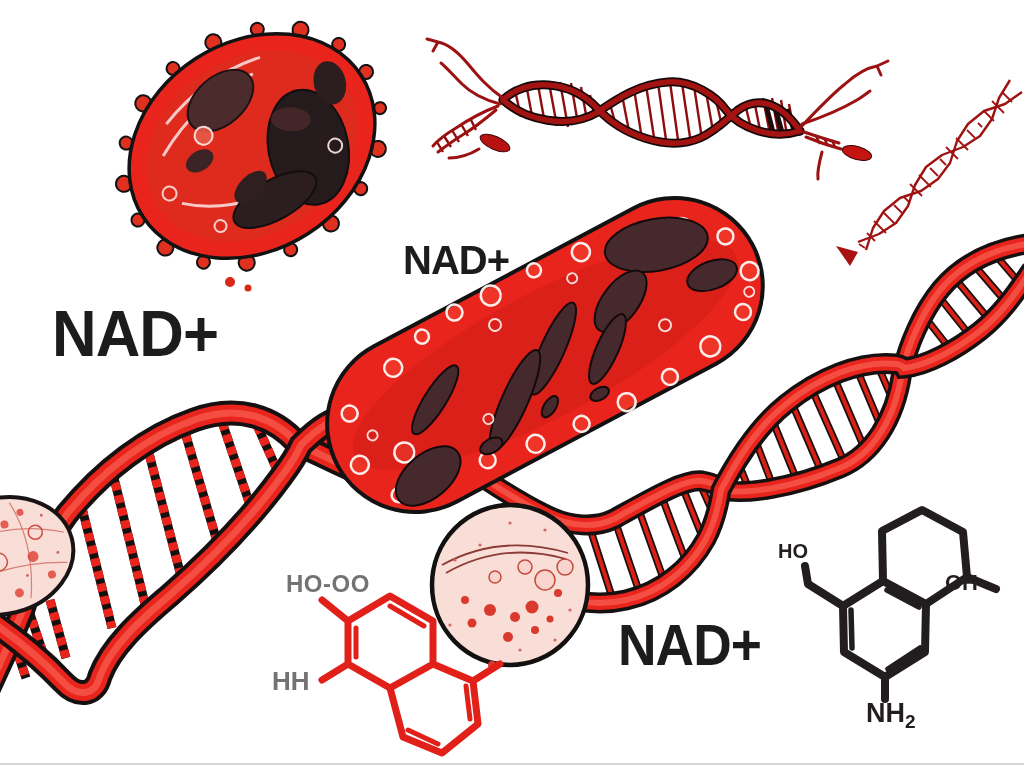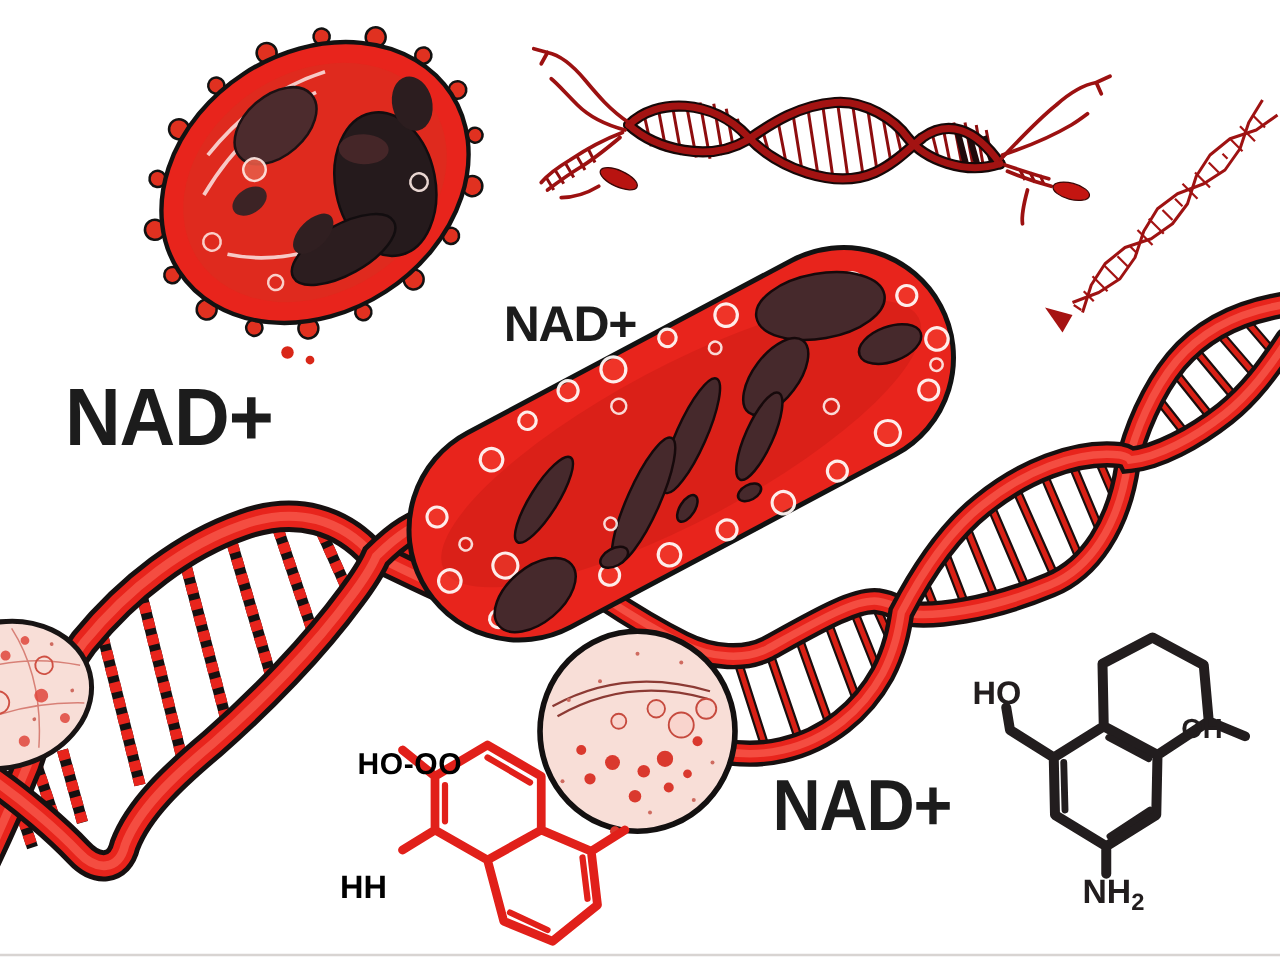--- a/index.html
+++ b/index.html
@@ -4,25 +4,25 @@
 <style>
   html,body{margin:0;padding:0;background:#ffffff;}
   #stage{position:relative;width:1024px;height:767px;overflow:hidden;background:#ffffff;
          font-family:"Liberation Sans", sans-serif;}
   #art{position:absolute;left:0;top:0;}
   .label{position:absolute;line-height:1;white-space:nowrap;transform-origin:left top;}
   .nad{font-weight:bold;color:#1c1c1c;letter-spacing:-1px;}
   #nad-left{left:52px;top:301px;font-size:65px;transform:scaleX(.95);}
   #nad-top{left:403px;top:240px;font-size:40px;}
   #nad-bottom{left:618px;top:616px;font-size:58px;transform:scaleX(.92);}
-  .redlab{font-weight:bold;color:#000000;margin-top:28px;}
+  .redlab{font-weight:bold;color:#737373;}
   #hooo{left:286px;top:572px;font-size:24px;letter-spacing:.5px;}
   #hh{left:272px;top:668px;font-size:26px;}
   .blklab{font-weight:600;color:#221d1e;}
-  #ho-b{left:778px;top:541px;font-size:26px;}
+  #ho-b{left:778px;top:541px;font-size:20px;}
   #oh-b{left:945px;top:572px;font-size:22px;}
   #nh2-b{left:866px;top:700px;font-size:27px;}
   #nh2-b sub{font-size:19px;}
   .st-under{fill:none;stroke:#171010;stroke-linecap:round;}
   .st-red{fill:none;stroke:#e8241c;stroke-linecap:round;}
   .st-core{fill:none;stroke:#f6584b;stroke-linecap:round;opacity:.8;}
   .bead-u{stroke:#141010;stroke-width:9;fill:none;}
   .bead-o{stroke:#e8241c;stroke-width:9;fill:none;stroke-dasharray:8 5;}
   .rung-u{stroke:#1a0e0e;stroke-width:7.5;fill:none;}
   .rung-o{stroke:#d92015;stroke-width:4;fill:none;}

